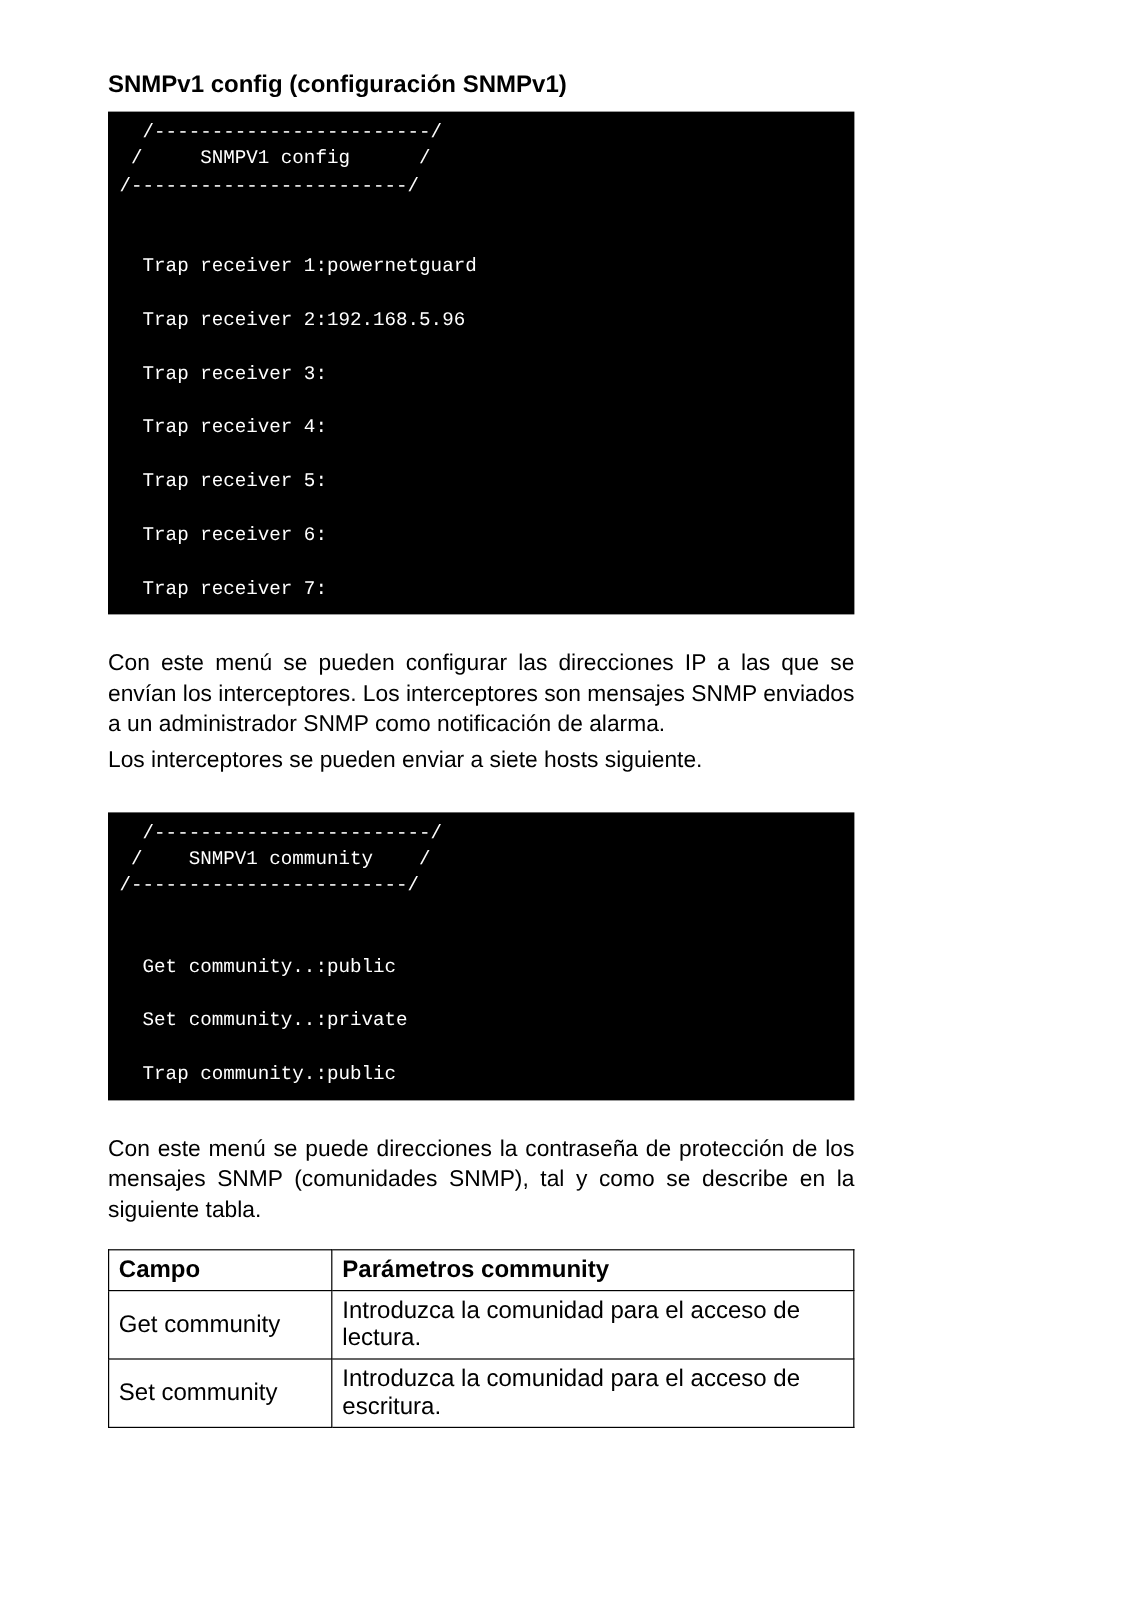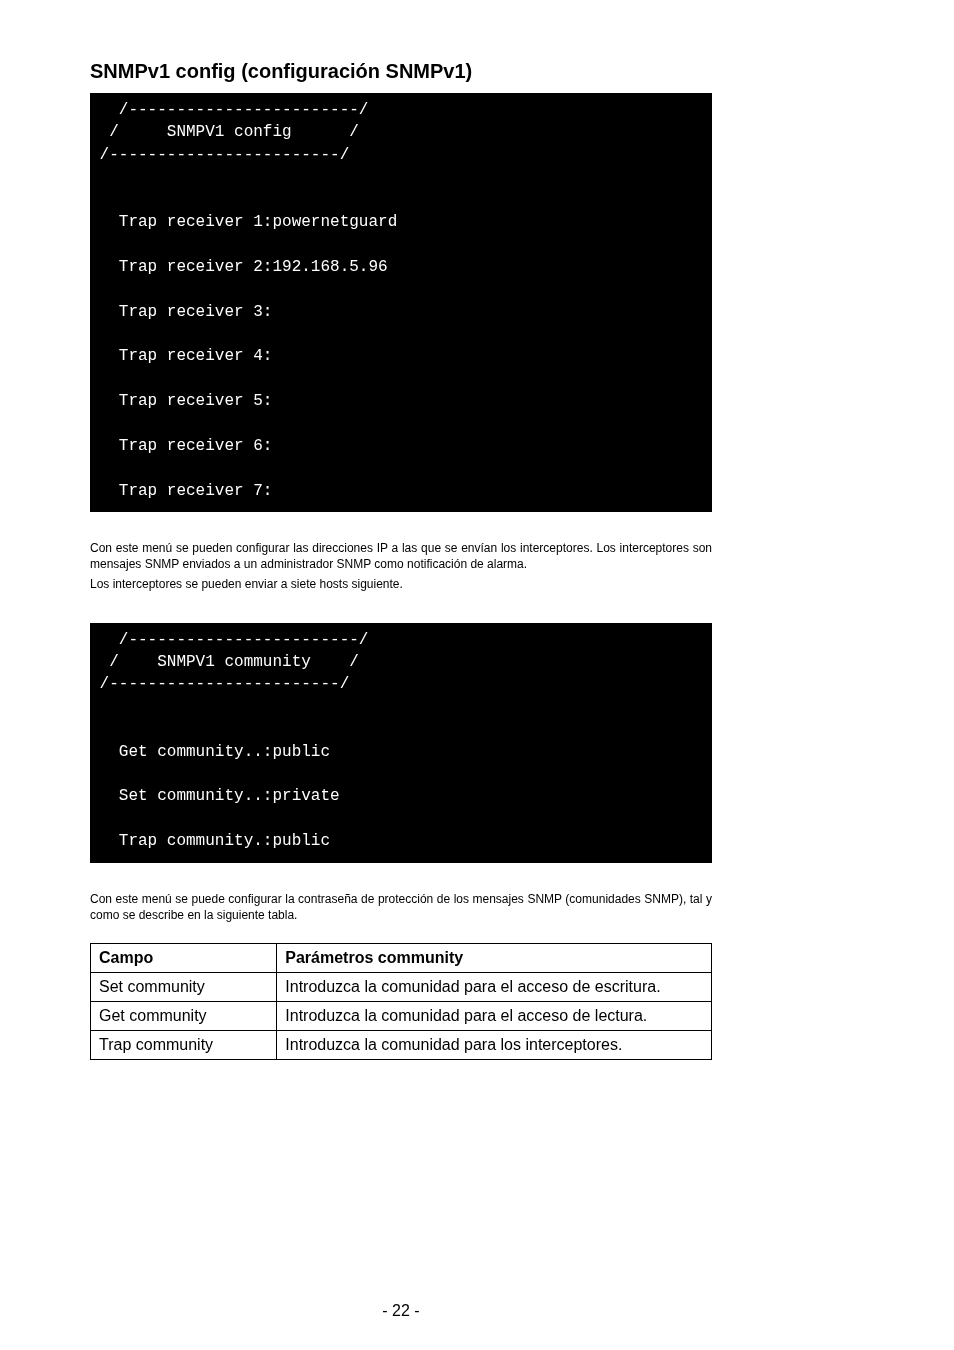--- a/index.html
+++ b/index.html
@@ -25,31 +25,31 @@
     background: #000;
     color: #fff;
     font-family: "Courier New", monospace;
     font-size: 16px;
     line-height: 1.4;
     white-space: pre;
     padding: 6px 0 10px 0;
     margin-bottom: 28px;
   }
   .para {
-    font-size: 12px;
+    font-size: 19px;
     text-align: justify;
     margin: 0 0 4px 0;
     line-height: 1.35;
   }
   .block-gap { height: 26px; }
   table.params {
     border-collapse: collapse;
     width: 100%;
     margin-top: 20px;
-    font-size: 16px;
+    font-size: 20px;
   }
   table.params th, table.params td {
     border: 1.5px solid #000;
     padding: 5px 8px;
     text-align: left;
     vertical-align: middle;
   }
   table.params th {
     font-weight: bold;
   }
@@ -97,39 +97,34 @@
   /    SNMPV1 community    /
  /------------------------/
 
 
    Get community..:public
 
    Set community..:private
 
    Trap community.:public</div>
 
-  <p class="para">Con este menú se puede configurar la contraseña de protección de los mensajes SNMP (comunidades SNMP), tal y como se describe en la siguiente tabla.</p>
+  <p class="para">Con este menú se puede direcciones la contraseña de protección de los mensajes SNMP (comunidades SNMP), tal y como se describe en la siguiente tabla.</p>
 
   <table class="params">
     <thead>
       <tr>
         <th style="width:30%">Campo</th>
         <th>Parámetros community</th>
       </tr>
     </thead>
     <tbody>
       <tr>
-        <td>Set community</td>
-        <td>Introduzca la comunidad para el acceso de escritura.</td>
-      </tr>
-      <tr>
         <td>Get community</td>
         <td>Introduzca la comunidad para el acceso de lectura.</td>
       </tr>
       <tr>
-        <td>Trap community</td>
-        <td>Introduzca la comunidad para los interceptores.</td>
+        <td>Set community</td>
+        <td>Introduzca la comunidad para el acceso de escritura.</td>
       </tr>
     </tbody>
   </table>
 
-  <div class="pagenum">- 22 -</div>
 </div>
 
 </body></html>

